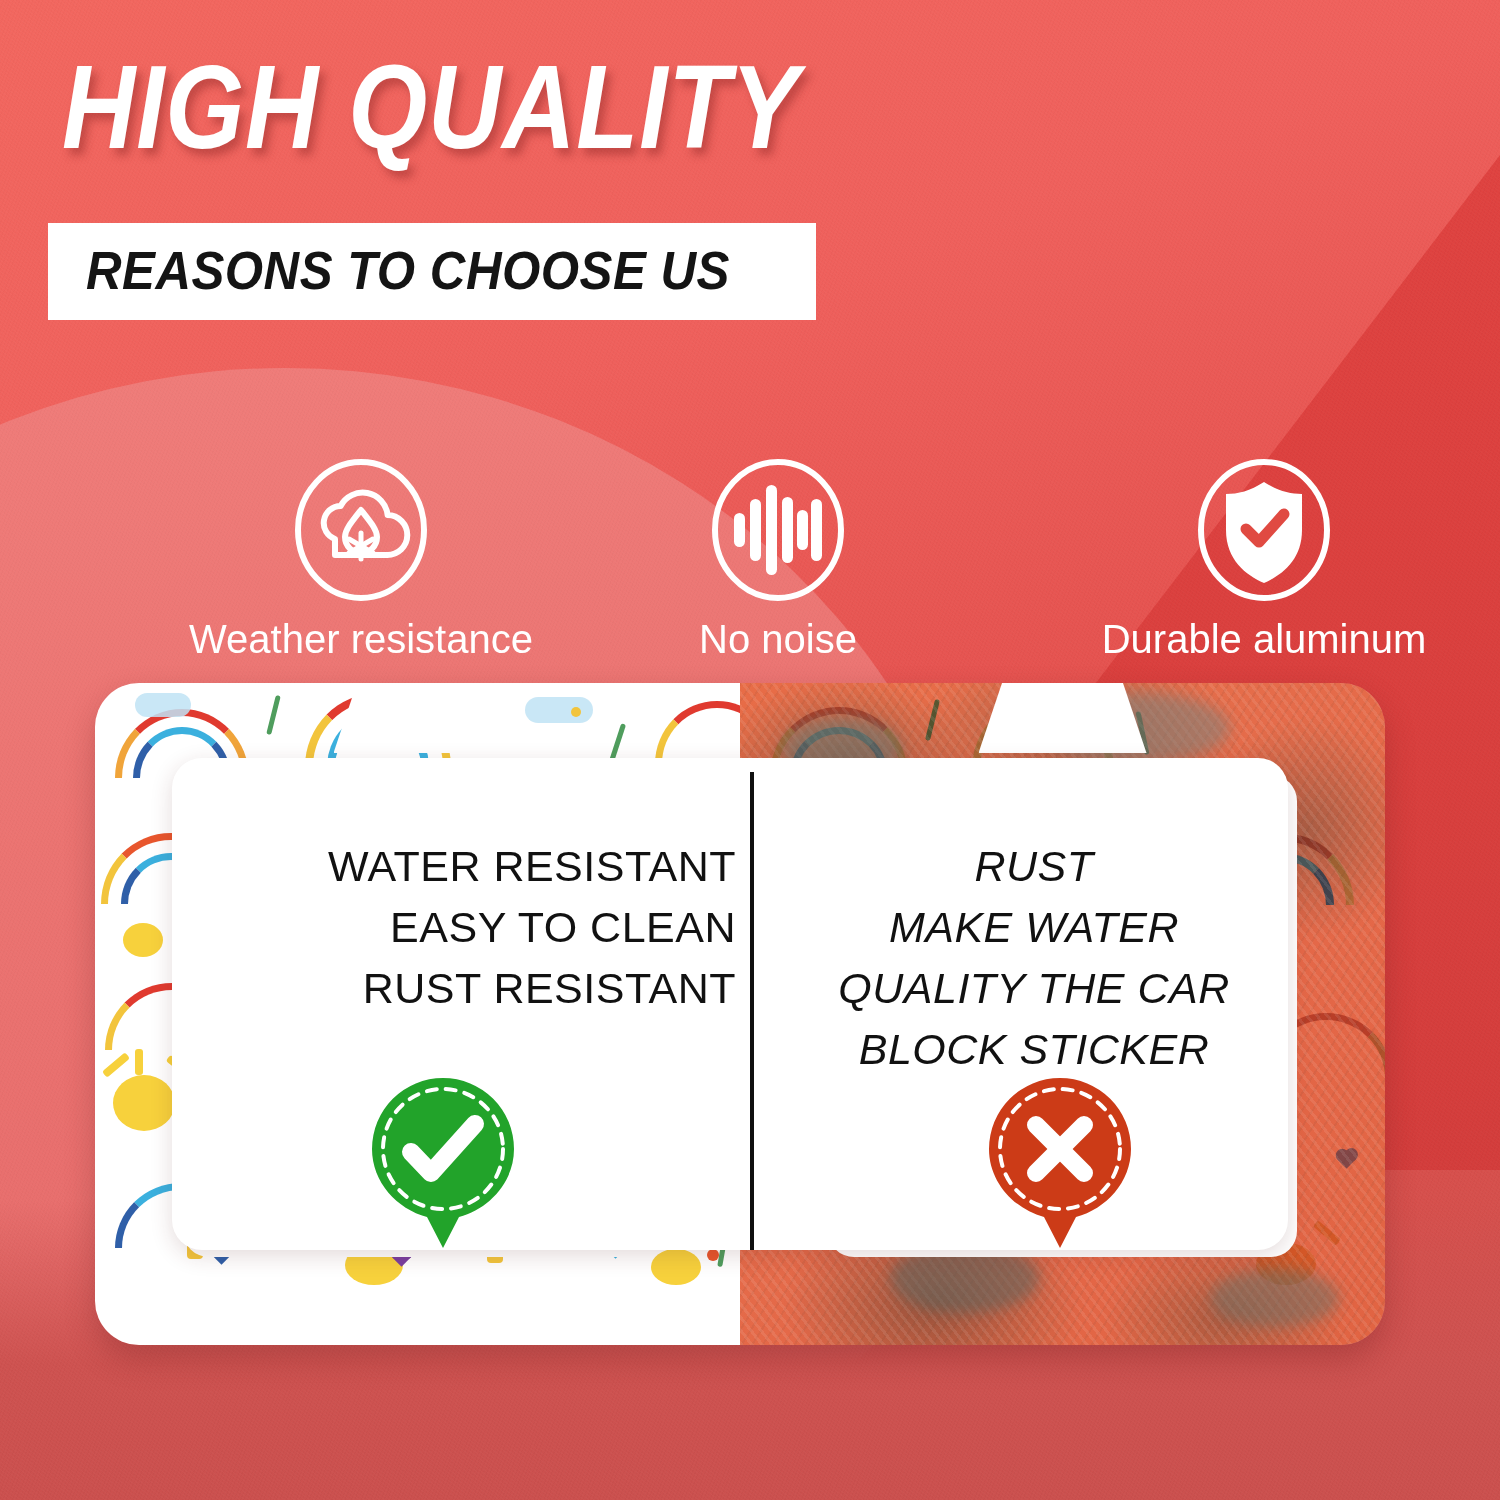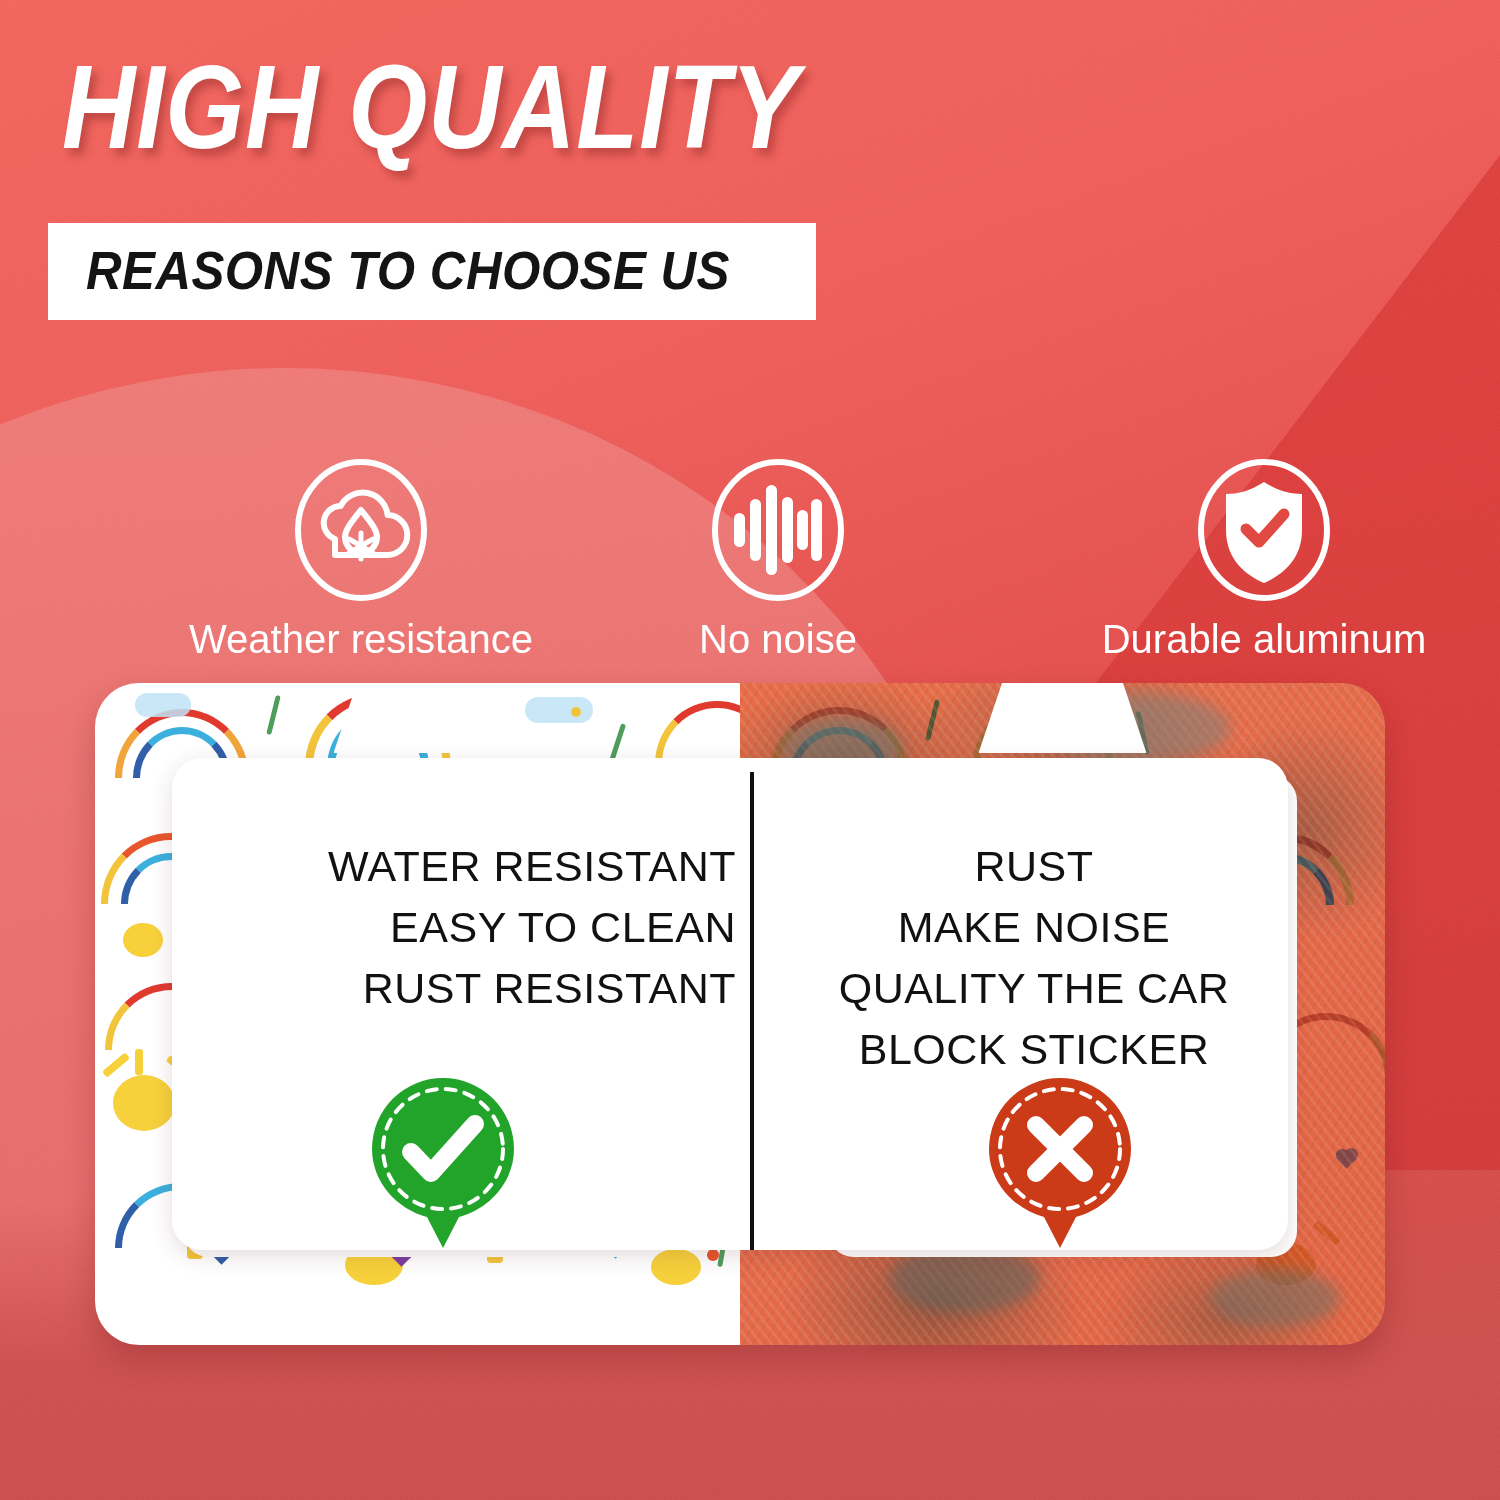--- a/index.html
+++ b/index.html
@@ -107,21 +107,21 @@
   .compare{position:absolute;left:172px;top:758px;width:1116px;height:492px;
     background:#fff;border-radius:30px;
     box-shadow:0 6px 22px rgba(90,30,30,.16);}
   .divider{position:absolute;left:578px;top:14px;width:4px;height:478px;background:#101010;}
   .col{position:absolute;top:0;width:556px;height:492px;text-align:center;}
   .col-left{left:8px;text-align:right;}
   .col-right{left:584px;}
   .col ul{list-style:none;margin:0;padding:78px 0 0 0;}
   .col li{font-size:43px;line-height:1.42;color:#111;letter-spacing:.5px;
     font-family:"Liberation Sans",sans-serif;}
-  .col-right ul{padding-top:78px;}
+  .col-right ul{padding-top:78px;font-style:italic;}
 
   
   .pin{position:absolute;width:150px;height:178px;}
   .pin-good{left:368px;top:1074px;}
   .pin-bad{left:985px;top:1074px;}
   .pin svg{display:block;width:150px;height:178px;}
 </style>
 </head>
 <body>
 
@@ -283,21 +283,21 @@
       <ul>
         <li>WATER RESISTANT</li>
         <li>EASY TO CLEAN</li>
         <li>RUST RESISTANT</li>
       </ul>
     </div>
 
     <div class="col col-right">
       <ul>
         <li>RUST</li>
-        <li>MAKE NOISE</li>
+        <li>MAKE WATER</li>
         <li>QUALITY THE CAR</li>
         <li>BLOCK STICKER</li>
       </ul>
     </div>
   </div>
 
   <div class="pin pin-good">
     <svg viewBox="0 0 150 178">
       <path d="M75 4 a71 71 0 0 1 71 71 c0 33 -25 60 -55 68 l-16 31 l-16 -31 c-30 -8 -55 -35 -55 -68 a71 71 0 0 1 71 -71 Z" fill="#22a32a"></path>
       <circle cx="75" cy="75" r="60" fill="none" stroke="#ffffff" stroke-width="4" stroke-dasharray="10 9" stroke-linecap="round"></circle>

